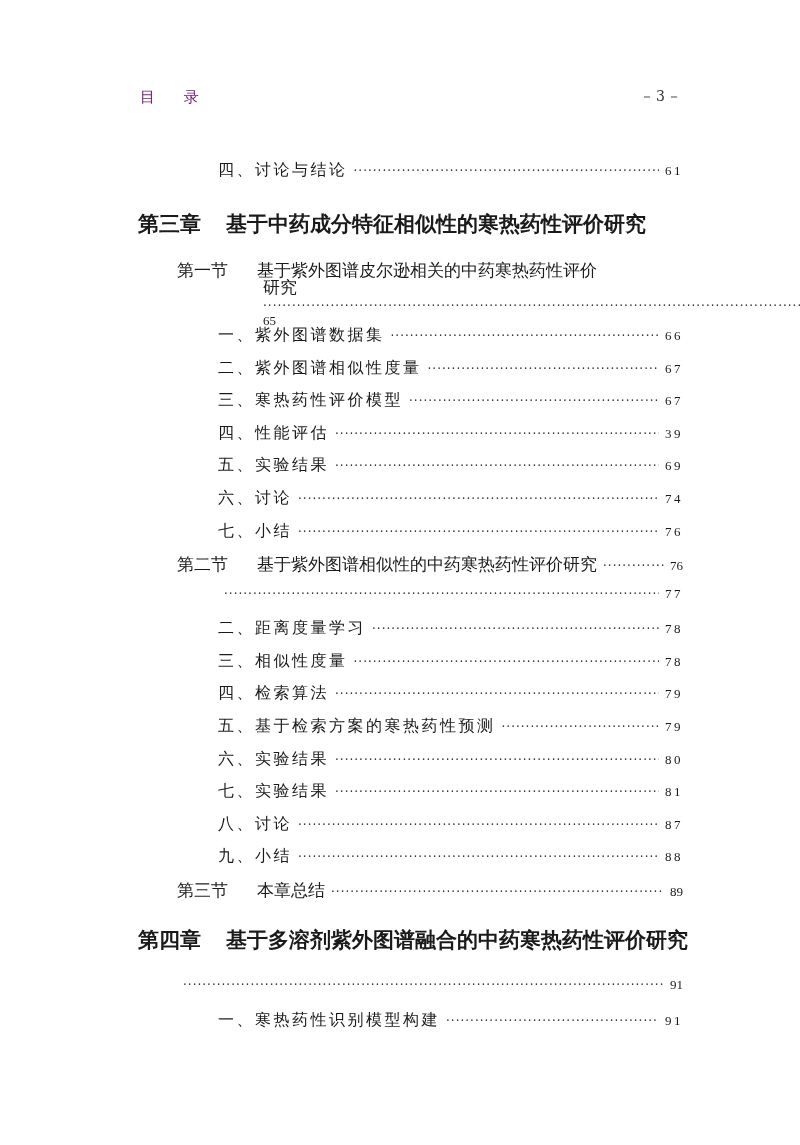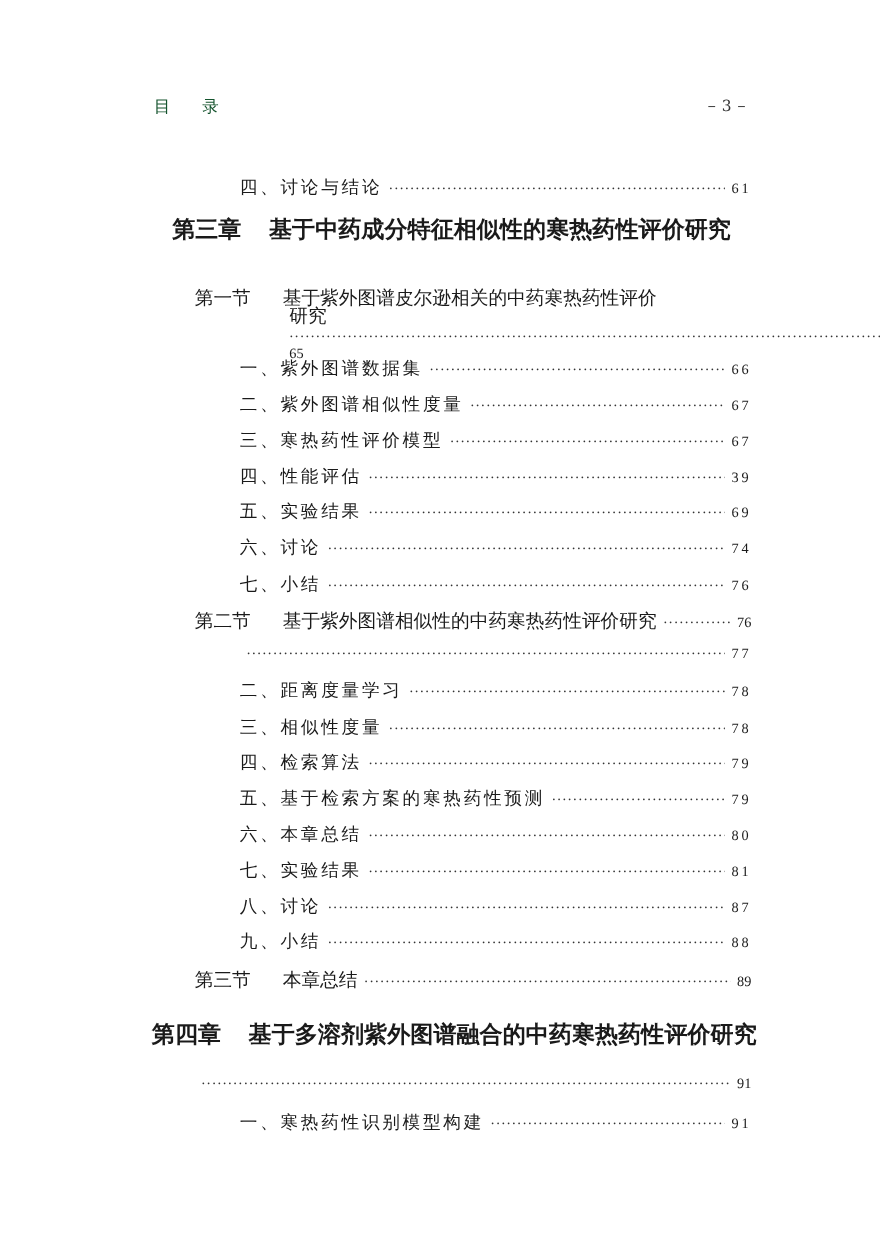--- a/index.html
+++ b/index.html
@@ -1,18 +1,18 @@
 <!DOCTYPE html>
 <html><head>
 <meta charset="utf-8">
 <style>
   html, body { margin: 0; padding: 0; background: #ffffff; }
   body { width: 800px; height: 1145px; position: relative; overflow: hidden;
          font-family: "DejaVu Serif", "Liberation Serif", serif; color: #1a1a1a; }
-  .header-left { position: absolute; left: 140px; top: 88px; font-size: 15px; letter-spacing: 12px; color: #14532d; }
+  .header-left { position: absolute; left: 140px; top: 88px; font-size: 15px; letter-spacing: 12px; color: #701a75; }
   .header-right { position: absolute; right: 117px; top: 88px; font-size: 14px; color: #333; letter-spacing: 2px; }
   .toc { position: absolute; left: 0; top: 0; width: 800px; }
   .row { position: absolute; display: flex; align-items: baseline; white-space: nowrap; }
   .row .label { flex: 0 0 auto; }
   .row .dots { flex: 1 1 auto; overflow: hidden; margin: 0 6px; color: #333; letter-spacing: 1px; font-size: 12px; }
   .row .dots::before { content: "··························································································································"; }
   .row .page { flex: 0 0 auto; font-family: "Liberation Serif", serif; font-size: 13px; }
   .item { left: 218px; right: 117px; font-size: 16px; letter-spacing: 2.5px; }
   .section { left: 177px; right: 117px; font-size: 17px; }
   .section .num { display: inline-block; width: 80px; }
@@ -25,21 +25,21 @@
 
 <div class="header-left">目 录</div>
 <div class="header-right">－3－</div>
 
 <div class="toc" id="toc">
     <div class="row item" style="top: 160px;">
       <span class="label"><span>四、讨论与结论</span></span>
       <span class="dots"></span>
       <span class="page">61</span>
     </div>
-    <div class="row chapter" style="top: 194px; justify-content: center;">
+    <div class="row chapter" style="top: 210px;">
       <span class="label"><span class="num">第三章</span><span>基于中药成分特征相似性的寒热药性评价研究</span></span>
     </div>
     <div class="row section" style="top: 259px;">
       <span class="label"><span class="num">第一节</span><span>基于紫外图谱皮尔逊相关的中药寒热药性评价</span></span>
     </div>
     <div class="row section-cont" style="top: 276px; flex-direction: column;">
       <span class="label"><span>研究</span></span>
       <span class="dots"></span>
       <span class="page">65</span>
     </div>
@@ -101,21 +101,21 @@
       <span class="label"><span>四、检索算法</span></span>
       <span class="dots"></span>
       <span class="page">79</span>
     </div>
     <div class="row item" style="top: 716px;">
       <span class="label"><span>五、基于检索方案的寒热药性预测</span></span>
       <span class="dots"></span>
       <span class="page">79</span>
     </div>
     <div class="row item" style="top: 749px;">
-      <span class="label"><span>六、本章总结</span></span>
+      <span class="label"><span>六、实验结果</span></span>
       <span class="dots"></span>
       <span class="page">80</span>
     </div>
     <div class="row item" style="top: 781px;">
       <span class="label"><span>七、实验结果</span></span>
       <span class="dots"></span>
       <span class="page">81</span>
     </div>
     <div class="row item" style="top: 814px;">
       <span class="label"><span>八、讨论</span></span>

